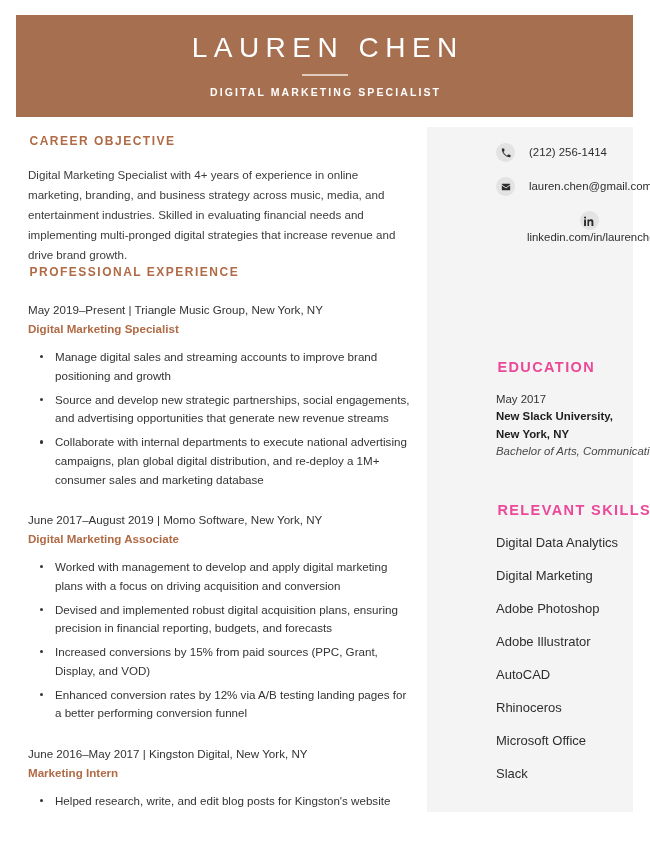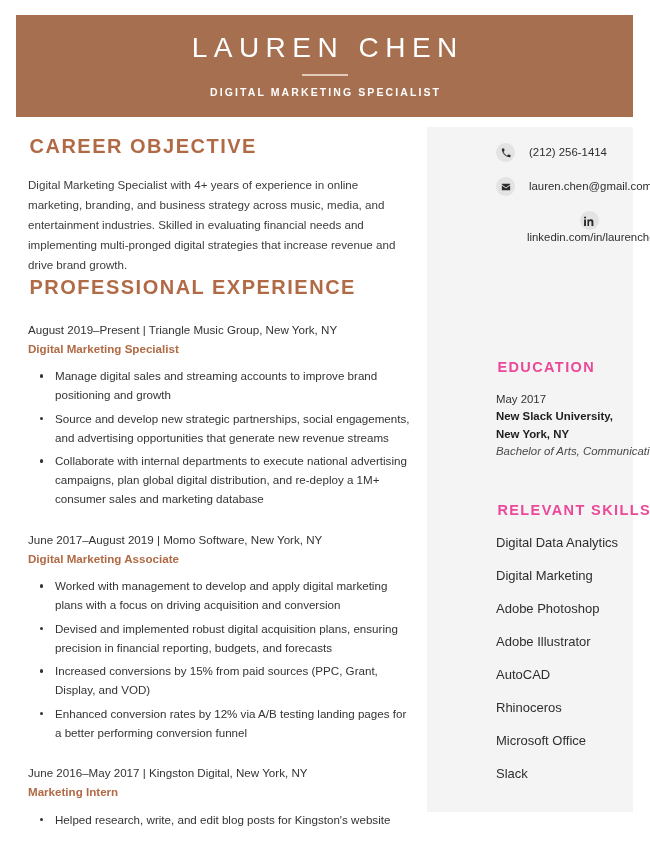--- a/index.html
+++ b/index.html
@@ -73,21 +73,21 @@
   
   .main-col {
     position: absolute;
     left: 28px;
     top: 134px;
     width: 382px;
   }
 
   .section-heading {
     color: #b06a45;
-    font-size: 20px;
+    font-size: 12px;
     font-weight: 700;
     letter-spacing: 1.5px;
     text-indent: 1.5px;
     line-height: 1.2;
   }
 
   .objective-text {
     margin-top: 17px;
     color: #3b3b3b;
     font-size: 11.6px;
@@ -240,21 +240,21 @@
   <div class="sidebar-panel"></div>
 
   <div class="main-col">
 
     <div class="section-heading">CAREER OBJECTIVE</div>
     <p class="objective-text">Digital Marketing Specialist with 4+ years of experience in online marketing, branding, and business strategy across music, media, and entertainment industries. Skilled in evaluating financial needs and implementing multi-pronged digital strategies that increase revenue and drive brand growth.</p>
 
     <div class="section-heading experience-heading">PROFESSIONAL EXPERIENCE</div>
 
     <div class="job-block first">
-      <div class="job-meta">August 2019–Present | Triangle Music Group, New York, NY</div>
+      <div class="job-meta">May 2019–Present | Triangle Music Group, New York, NY</div>
       <div class="job-title">Digital Marketing Specialist</div>
       <ul class="bullets">
         <li>Manage digital sales and streaming accounts to improve brand positioning and growth</li>
         <li>Source and develop new strategic partnerships, social engagements, and advertising opportunities that generate new revenue streams</li>
         <li>Collaborate with internal departments to execute national advertising campaigns, plan global digital distribution, and re-deploy a 1M+ consumer sales and marketing database</li>
       </ul>
     </div>
 
     <div class="job-block">
       <div class="job-meta">June 2017–August 2019 | Momo Software, New York, NY</div>

